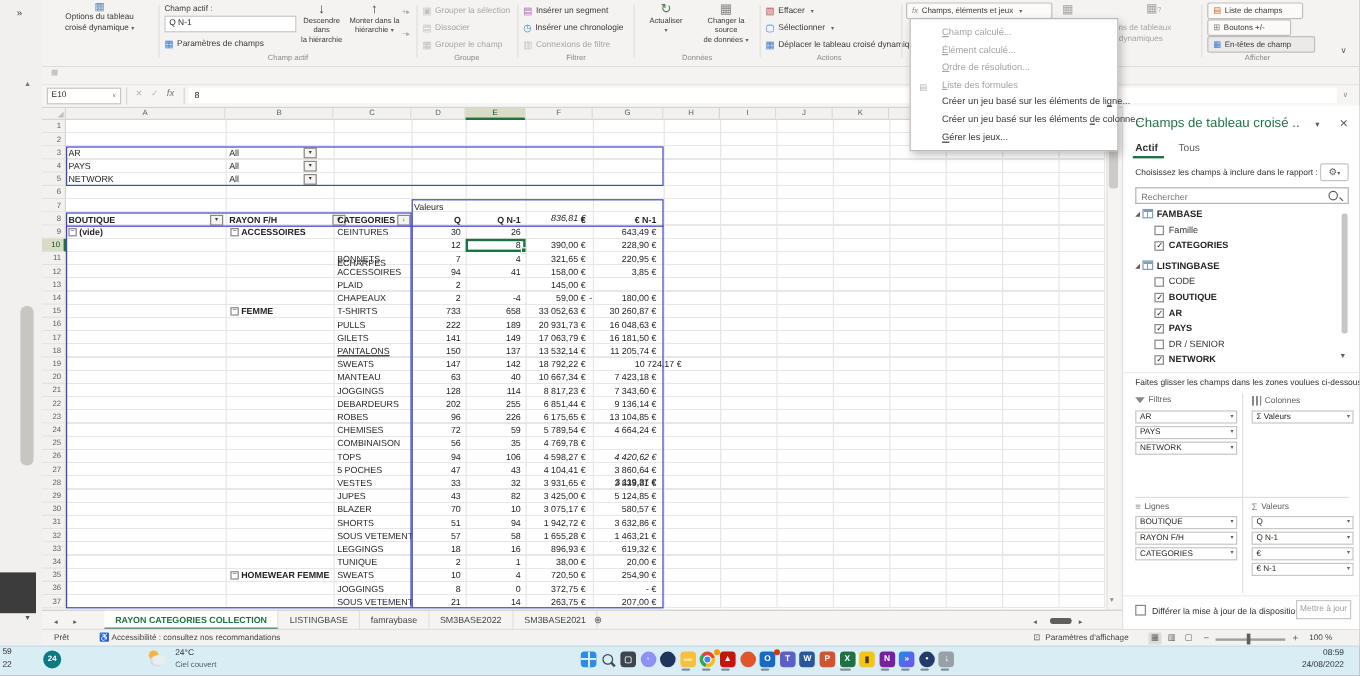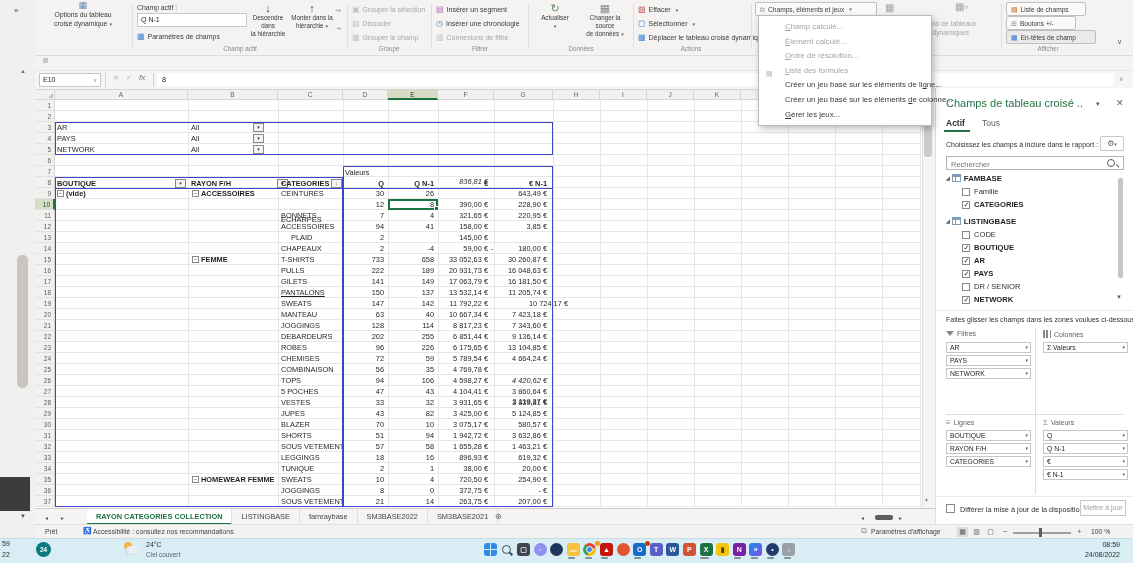--- a/index.html
+++ b/index.html
@@ -381,21 +381,21 @@
         <div class="cell" style="left: 246px; top: 120px;">BONNETS</div>
         <div class="cell num" style="left: 289px; top: 120px; width: 60px;">7</div>
         <div class="cell num" style="left: 339px; top: 120px; width: 60px;">4</div>
         <div class="cell num" style="left: 373px; top: 120px; width: 80px;">321,65 €</div>
         <div class="cell num" style="left: 432px; top: 120px; width: 80px;">220,95 €</div>
         <div class="cell" style="left: 246px; top: 131px;">ACCESSOIRES</div>
         <div class="cell num" style="left: 289px; top: 131px; width: 60px;">94</div>
         <div class="cell num" style="left: 339px; top: 131px; width: 60px;">41</div>
         <div class="cell num" style="left: 373px; top: 131px; width: 80px;">158,00 €</div>
         <div class="cell num" style="left: 432px; top: 131px; width: 80px;">3,85 €</div>
-        <div class="cell" style="left: 256px; top: 142px; text-align: right;">PLAID</div>
+        <div class="cell" style="left: 246px; top: 142px; text-align: right;">PLAID</div>
         <div class="cell num" style="left: 289px; top: 142px; width: 60px;">2</div>
         <div class="cell num" style="left: 339px; top: 142px; width: 60px;"></div>
         <div class="cell num" style="left: 373px; top: 142px; width: 80px;">145,00 €</div>
         <div class="cell num" style="left: 432px; top: 142px; width: 80px;"></div>
         <div class="cell" style="left: 246px; top: 153px;">CHAPEAUX</div>
         <div class="cell num" style="left: 289px; top: 153px; width: 60px;">2</div>
         <div class="cell num" style="left: 339px; top: 153px; width: 60px;">-4</div>
         <div class="cell num" style="left: 373px; top: 153px; width: 80px;">59,00 €</div>
         <div class="cell" style="left: 456px; top: 153px;">-</div>
         <div class="cell num" style="left: 432px; top: 153px; width: 80px;">180,00 €</div>
@@ -417,21 +417,21 @@
         <div class="cell num" style="left: 373px; top: 186px; width: 80px;">17 063,79 €</div>
         <div class="cell num" style="left: 432px; top: 186px; width: 80px;">16 181,50 €</div>
         <div class="cell" style="left: 246px; top: 197px; text-decoration: underline;">PANTALONS</div>
         <div class="cell num" style="left: 289px; top: 197px; width: 60px;">150</div>
         <div class="cell num" style="left: 339px; top: 197px; width: 60px;">137</div>
         <div class="cell num" style="left: 373px; top: 197px; width: 80px;">13 532,14 €</div>
         <div class="cell num" style="left: 432px; top: 197px; width: 80px;">11 205,74 €</div>
         <div class="cell" style="left: 246px; top: 208px;">SWEATS</div>
         <div class="cell num" style="left: 289px; top: 208px; width: 60px;">147</div>
         <div class="cell num" style="left: 339px; top: 208px; width: 60px;">142</div>
-        <div class="cell num" style="left: 373px; top: 208px; width: 80px;">11 792,22 €</div>
+        <div class="cell num" style="left: 373px; top: 208px; width: 80px;">18 792,22 €</div>
         <div class="cell num" style="left: 453px; top: 208px; width: 80px;">10 724,17 €</div>
         <div class="cell" style="left: 246px; top: 219px;">MANTEAU</div>
         <div class="cell num" style="left: 289px; top: 219px; width: 60px;">63</div>
         <div class="cell num" style="left: 339px; top: 219px; width: 60px;">40</div>
         <div class="cell num" style="left: 373px; top: 219px; width: 80px;">10 667,34 €</div>
         <div class="cell num" style="left: 432px; top: 219px; width: 80px;">7 423,18 €</div>
         <div class="cell" style="left: 246px; top: 230px;">JOGGINGS</div>
         <div class="cell num" style="left: 289px; top: 230px; width: 60px;">128</div>
         <div class="cell num" style="left: 339px; top: 230px; width: 60px;">114</div>
         <div class="cell num" style="left: 373px; top: 230px; width: 80px;">8 817,23 €</div>

